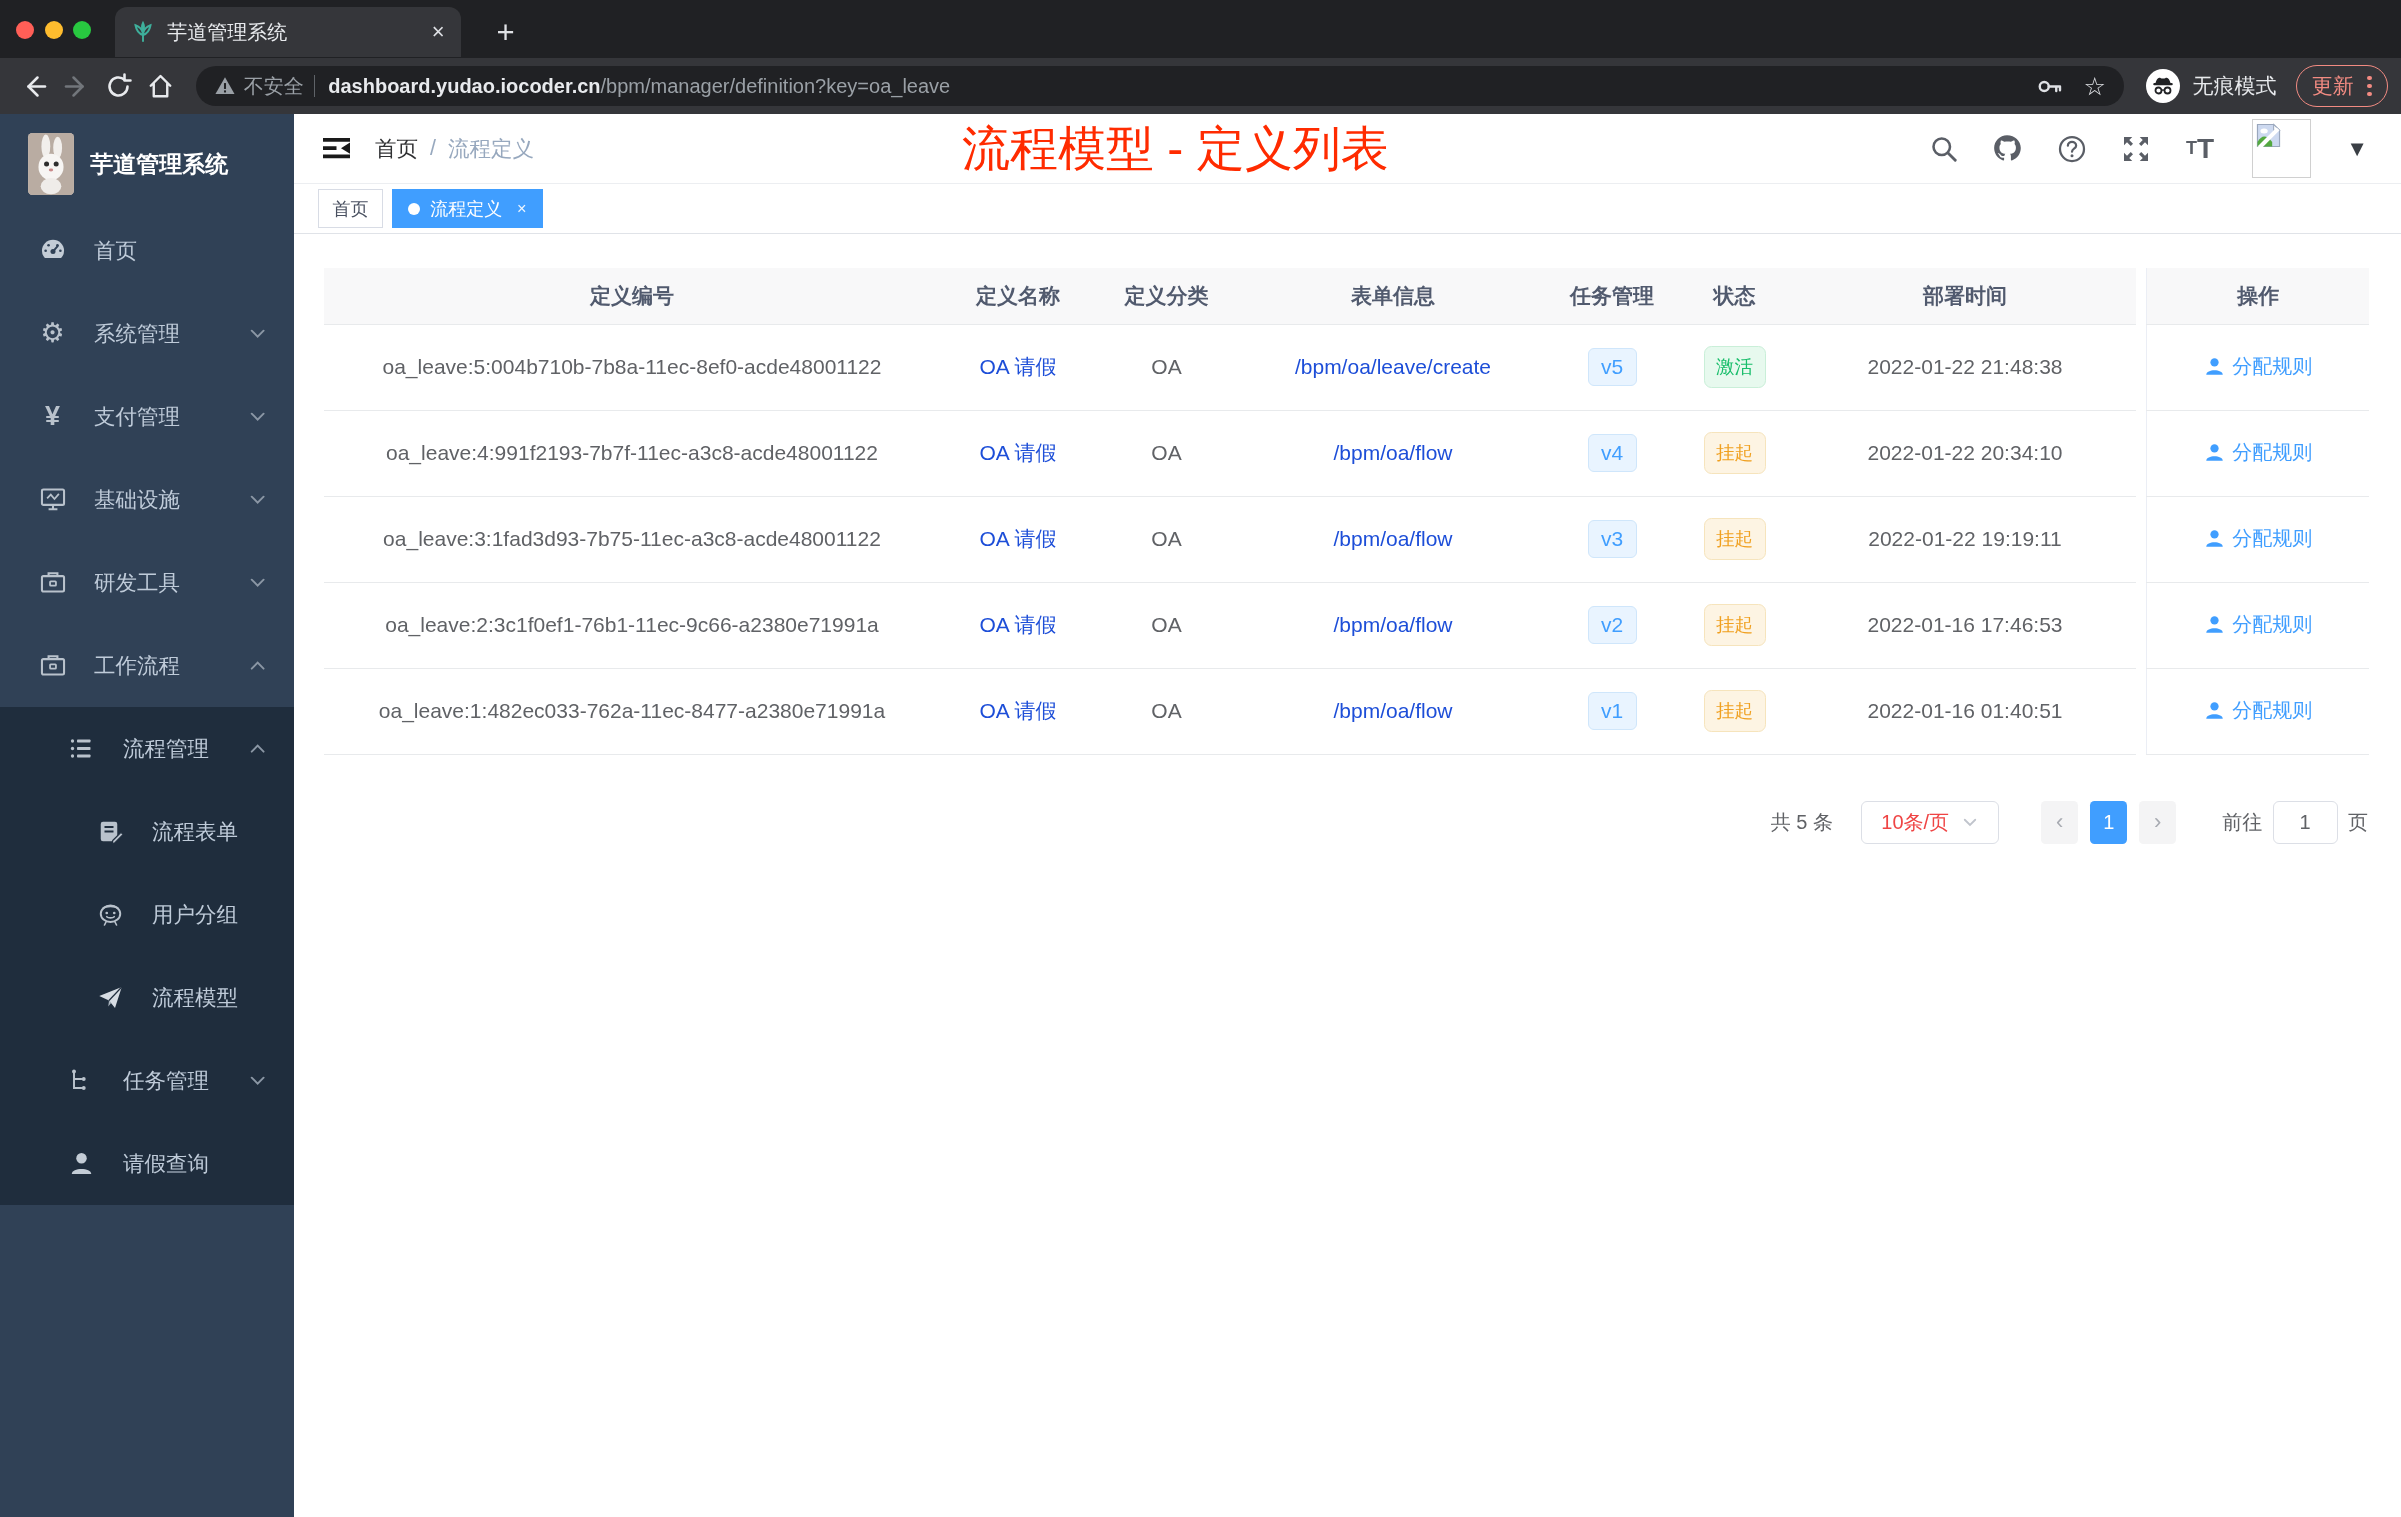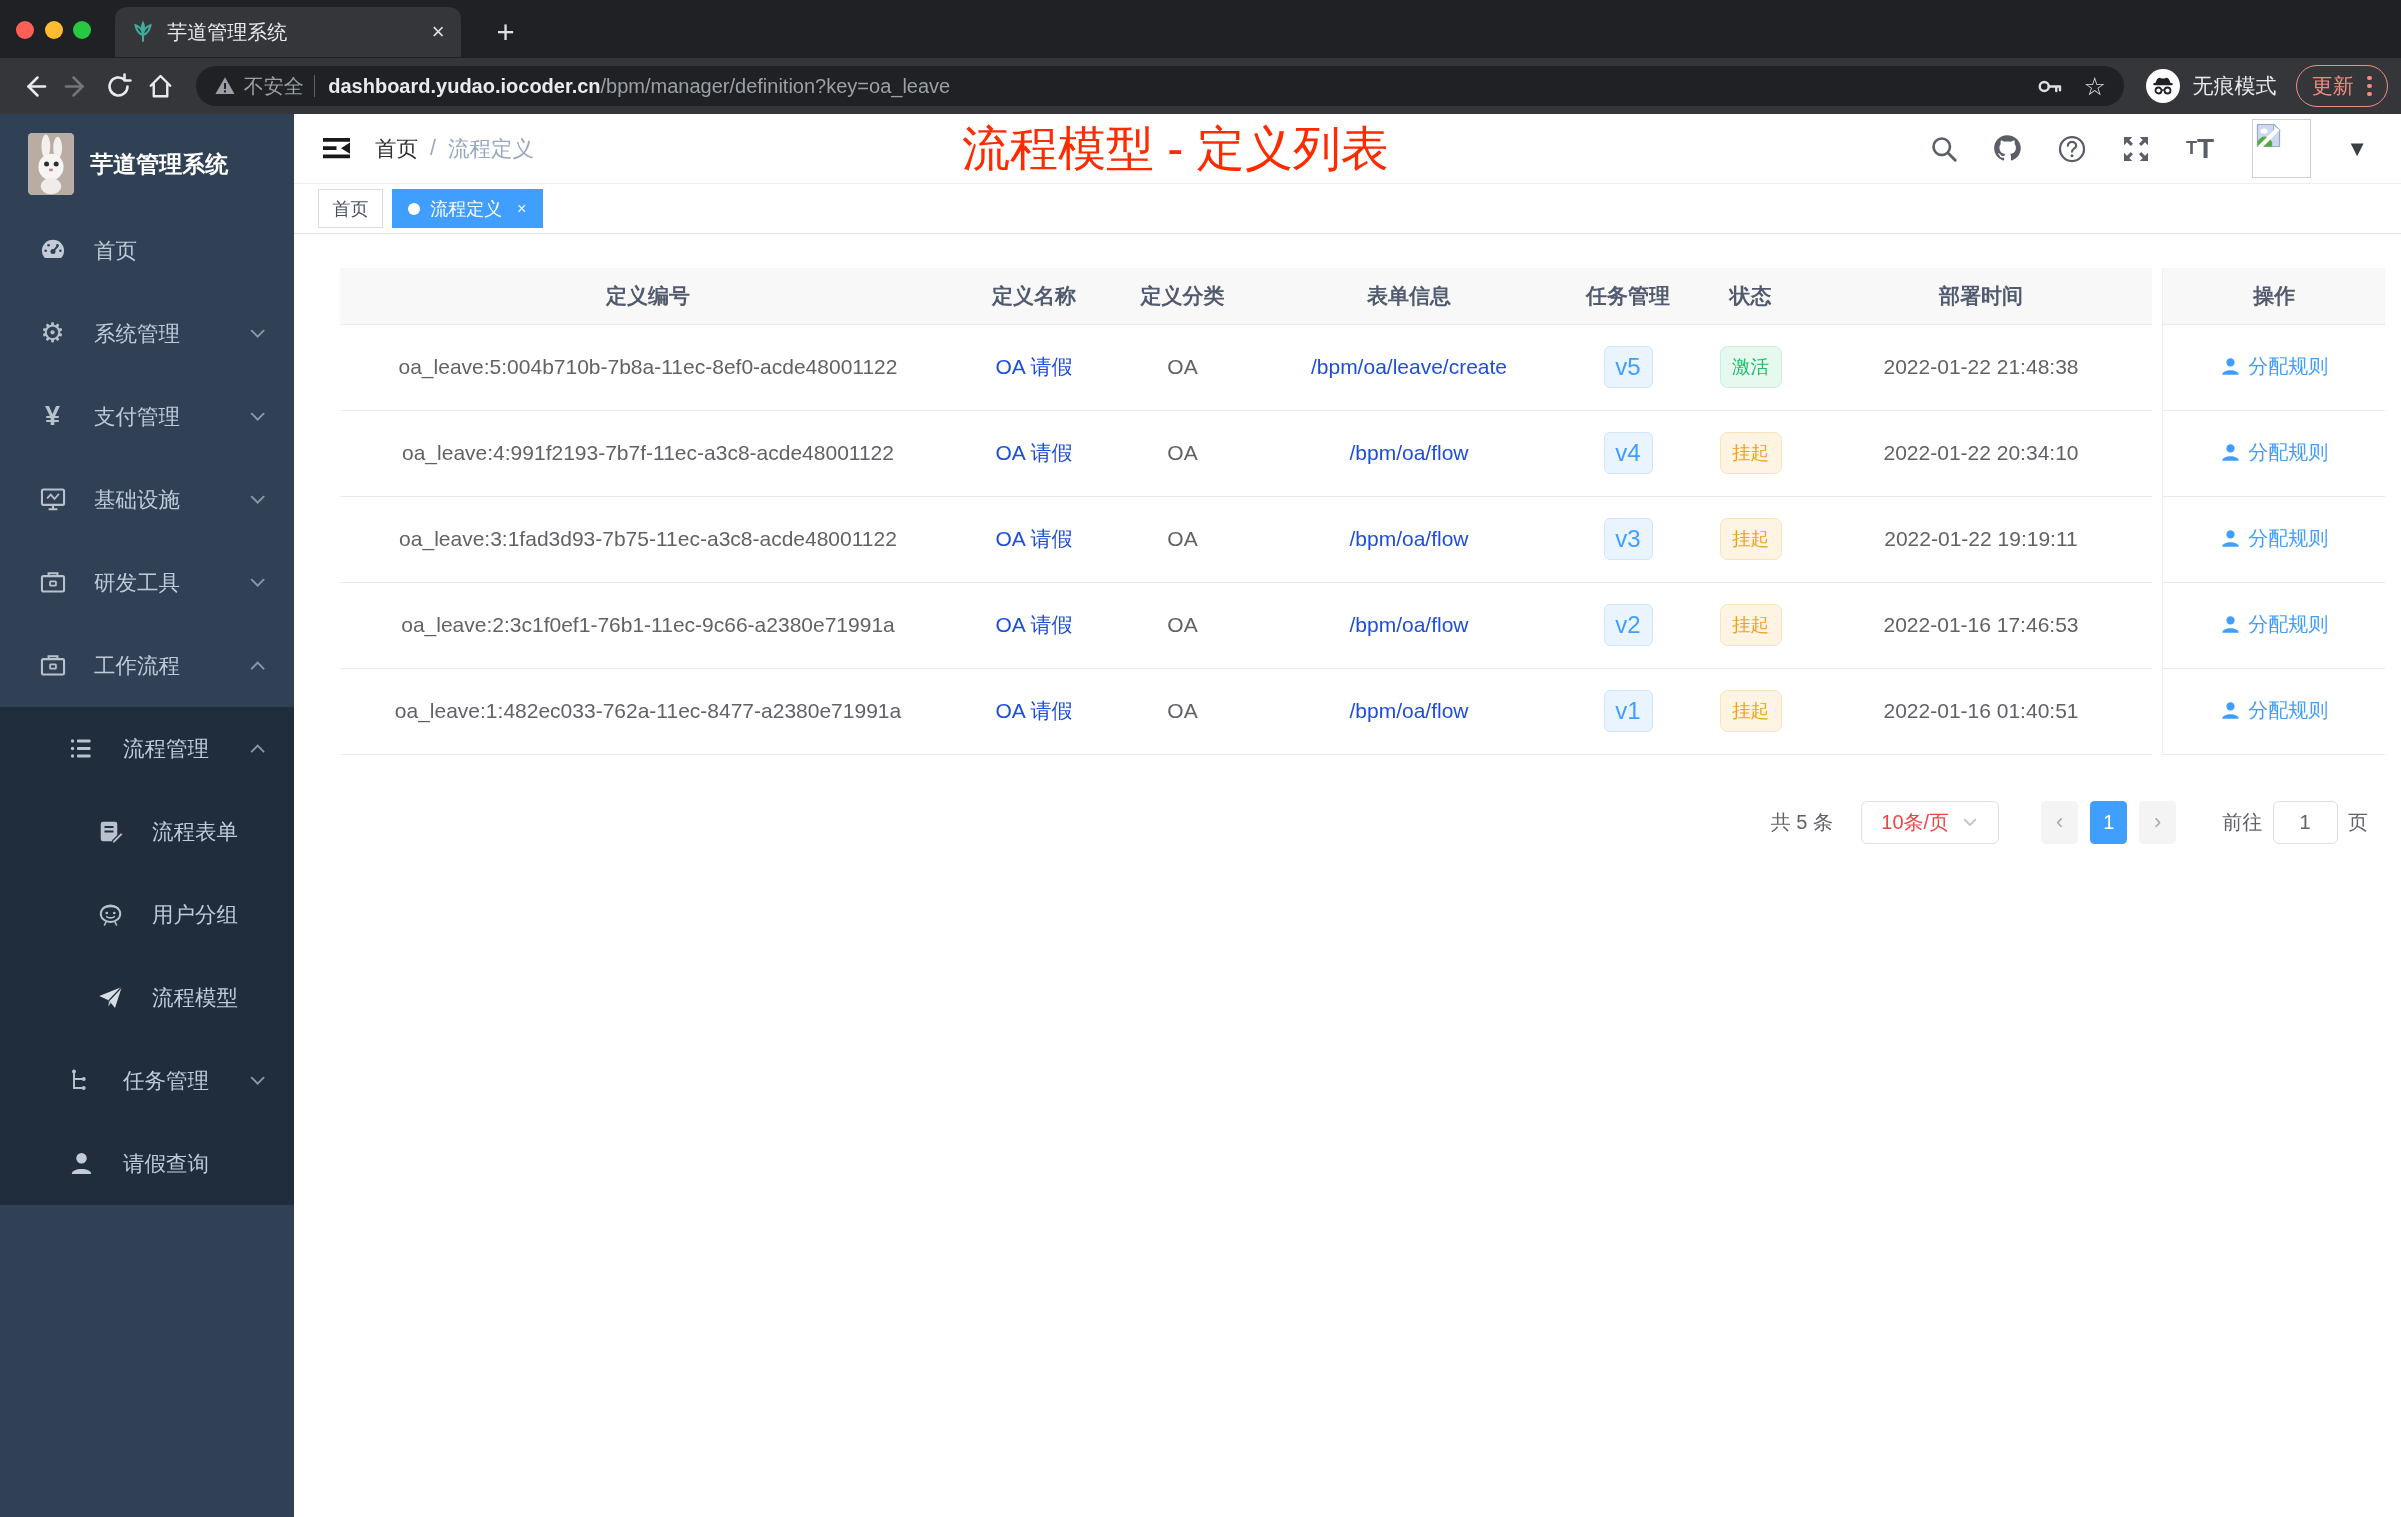--- a/index.html
+++ b/index.html
@@ -74,31 +74,31 @@
   
   .tagsbar { height:50px; display:flex; align-items:center; padding-left:24px; gap:9px;
              border-bottom:0.7px solid #e0e3e8; background:#fff; }
   .tag { height:39px; display:flex; align-items:center; padding:0 13.4px; border:0.7px solid #d8dce5;
          background:#fff; color:#495060; font-size:18px; cursor:pointer; }
   .tag.active { background:#409eff; border-color:#409eff; color:#fff; gap:10.4px; padding:0 15px; }
   .tag .dot { width:12px; height:12px; border-radius:50%; background:#fff; }
   .tag .tag-close { font-size:16.3px; margin-left:4.5px; opacity:.9; }
 
   
-  .content { padding:34px 33px 0 46px; }
+  .content { padding:34px 33px 0 30px; }
   table.def-table { width:100%; border-collapse:collapse; table-layout:fixed; }
   .def-table th { height:56px; background:#f8f8f9; color:#515a6e; font-size:21px; font-weight:bold;
                   text-align:center; border-bottom:0.7px solid #e8eaec; }
   .def-table th.spacer, .def-table td.spacer { background:#fff; border:none; }
   .def-table td { height:86px; font-size:21px; color:#606266; text-align:center;
                   border-bottom:0.7px solid #e8eaec; white-space:nowrap; overflow:hidden; }
   .def-table td.op, .def-table th.op { border-left:0.7px solid #ebeef5; }
   .link { color:#1d4ed8; cursor:pointer; text-decoration:none; }
   .badge-version { display:inline-block; min-width:49px; padding:6px 10.4px; background:#e9f4ff;
-                   border:0.7px solid #cfe6fb; border-radius:6px; color:#409eff; font-size:24px; }
+                   border:0.7px solid #cfe6fb; border-radius:6px; color:#409eff; font-size:21px; }
   .badge-status { display:inline-block; min-width:62px; padding:7.4px 10.4px; border-radius:7.4px; font-size:18.6px; }
   .badge-status.t-success { background:#e7f9ee; border:0.7px solid #c9efd8; color:#19be6b; }
   .badge-status.t-warning { background:#fdf4e3; border:0.7px solid #f6e4bc; color:#f0a020; }
   .action-link { display:inline-flex; align-items:center; gap:7.4px; color:#409eff; font-size:20px; cursor:pointer; }
 
   
   .pagination { margin-top:46px; display:flex; align-items:center; justify-content:flex-end; gap:12px;
                 font-size:20px; color:#606266; }
   .pg-total { margin-right:16.3px; }
   .pg-size { width:138px; height:43px; border:0.7px solid #dcdfe6; border-radius:6px; display:flex;

